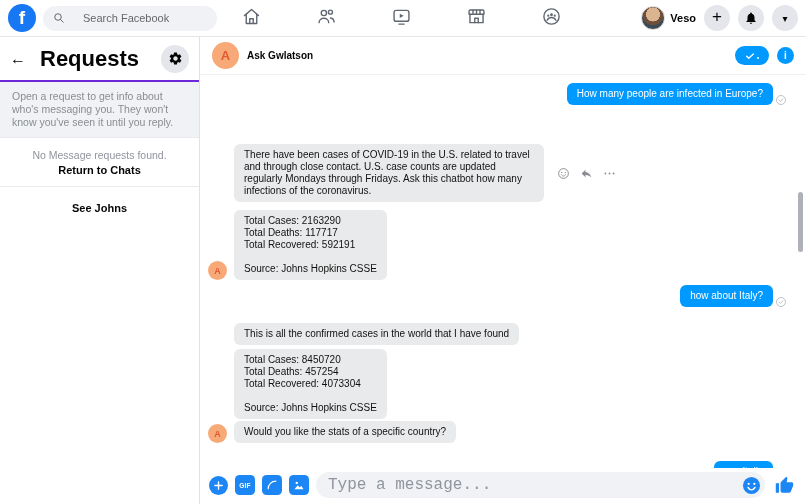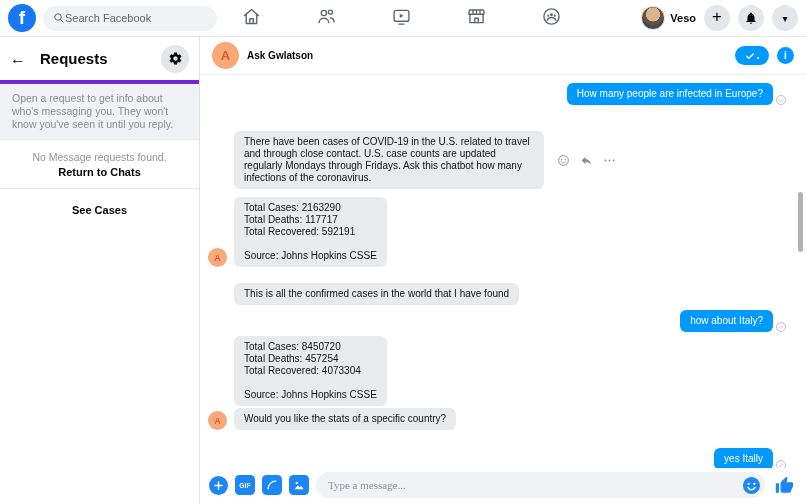--- a/index.html
+++ b/index.html
@@ -7,21 +7,21 @@
     font-family:"Liberation Sans", sans-serif; color:#050505; }
   button { font-family:inherit; cursor:pointer; }
 
   
   .topbar { height:37px; background:#fff; border-bottom:1px solid #E4E6EB;
     display:flex; align-items:center; position:relative; }
   .fb-logo { width:28px; height:28px; border-radius:50%; background:#1877F2;
     color:#fff; font-weight:bold; font-size:19px; display:flex; align-items:center;
     justify-content:center; margin-left:8px; flex-shrink:0; }
   .search-pill { margin-left:7px; width:174px; height:25px; background:#F0F2F5;
-    border-radius:13px; display:flex; align-items:center; gap:0; padding:0 10px;
+    border-radius:13px; display:flex; align-items:center; gap:18px; padding:0 10px;
     color:#65676B; font-size:11px; border:none; }
   .tb-center { position:absolute; left:238px; top:0; width:326px; height:36px;
     display:flex; align-items:center; justify-content:space-between; }
   .nav-btn { background:none; border:none; width:26px; height:26px;
     display:flex; align-items:center; justify-content:center; }
   .nav-btn svg { stroke:#606770; fill:none; stroke-width:1.6; stroke-linecap:round; stroke-linejoin:round; }
   .tb-right { position:absolute; right:8px; top:5px; display:flex; align-items:center; gap:8px;justify-content:center; }
   .profile-chip { display:flex; align-items:center; gap:5px; background:none; border:none;
     font-weight:bold; font-size:11px; color:#050505; }
   .profile-avatar { width:24px; height:24px; border-radius:50%;
@@ -30,24 +30,24 @@
   .circle-btn { width:26px; height:26px; border-radius:50%; background:#E4E6EB; border:none;
     display:flex; align-items:center; justify-content:center; font-size:16px; color:#050505; }
 
   
   .app { display:flex; height:467px; }
 
   
   .sidebar { width:200px; border-right:1px solid #E0E2E6; background:#fff; flex-shrink:0; }
   .sb-header { height:43px; display:flex; align-items:center; padding:0 10px; gap:8px; }
   .back-btn { background:none; border:none; font-size:16px; width:22px; color:#050505; text-align:left; }
-  .sb-title { flex:1; font-size:15px; font-weight:bold; }
+  .sb-title { flex:1; font-size:22px; font-weight:bold; }
   .gear-btn { width:28px; height:28px; border-radius:50%; background:#E4E6EB; border:none;
     display:flex; align-items:center; justify-content:center; }
-  .notice { background:#F0F2F5; border-top:4px solid #6d28d9; border-bottom:1px solid #E8EAEE;
+  .notice { background:#F0F2F5; border-top:2px solid #6d28d9; border-bottom:1px solid #E8EAEE;
     padding:8px 12px; font-size:10.5px; line-height:13px; color:#8A8D91; }
   .empty-block { text-align:center; padding-top:11px; }
   .empty-text { font-size:10.5px; color:#90949C; }
   .return-link { display:block; margin:3px auto 10px; background:none; border:none;
     font-size:11px; font-weight:bold; color:#050505; }
   .sb-divider { border-bottom:1px solid #E7E9ED; margin-top:7px; }
   .see-spam { display:block; margin:15px auto 0; background:none; border:none;
     font-size:11px; font-weight:bold; color:#050505; }
 
   
@@ -83,29 +83,29 @@
   .comp-btn { width:20px; height:20px; border:none; padding:0; background:none;
     display:flex; align-items:center; justify-content:center; flex-shrink:0; }
   .blue-sq { background:#1C86F4; border-radius:4.5px; width:20px; height:20px;
     display:flex; align-items:center; justify-content:center; }
   .plus-circ { background:#1C86F4; border-radius:50%; width:19px; height:19px;
     display:flex; align-items:center; justify-content:center; }
   .gif-label { color:#fff; font-size:6.5px; font-weight:bold; letter-spacing:.3px; }
   .msg-input { flex:1; height:26px; background:#F0F2F5; border-radius:13px;
     display:flex; align-items:center; padding:0 4px 0 12px; }
   .msg-input input { flex:1; border:none; background:transparent; outline:none;
-    font-size:11px; color:#050505; font-family:Liberation Serif, serif; }
+    font-size:16px; color:#050505; font-family:Liberation Mono, monospace; }
   .msg-input input::placeholder { color:#90949C; }
   .like-btn { width:24px; height:24px; border:none; background:none; padding:0;
     display:flex; align-items:center; justify-content:center; }
 
   .scroll-thumb { position:absolute; right:3px; top:155px; width:5px; height:60px;
     background:#AEB2B8; border-radius:3px; }
 
-  .mt26{margin-top:26px}.mt8{margin-top:8px}.mt5{margin-top:5px}
+  .mt26{margin-top:39px}.mt8{margin-top:8px}.mt5{margin-top:5px}
   .mt16{margin-top:16px}.mt4{margin-top:4px}.mt2{margin-top:2px}.mt6{margin-top:18px}
 </style>
 </head>
 <body>
 
 <header class="topbar">
   <div class="fb-logo">f</div>
   <button class="search-pill">
     <span style="display:flex">
       <svg width="12" height="12" viewBox="0 0 24 24">
@@ -194,21 +194,21 @@
             </svg>
           </span>
       </button>
     </div>
     <div class="notice">Open a request to get info about who's messaging you. They won't know you've seen it until you reply.</div>
     <div class="empty-block">
       <div class="empty-text">No Message requests found.</div>
       <button class="return-link">Return to Chats</button>
     </div>
     <div class="sb-divider"></div>
-    <button class="see-spam">See Cases</button>
+    <button class="see-spam">See Johns</button>
   </aside>
 
   <main class="chat">
     <div class="chat-header">
       <div class="chat-avatar">A</div>
       <div class="chat-title">Ask Gwlatson</div>
       <button class="check-pill">
         <span style="display:flex">
             <svg width="10" height="10" viewBox="0 0 24 24">
               <path d="M4 12.5l5 5L20 7" fill="none" stroke="#fff" stroke-width="3.2" stroke-linecap="round" stroke-linejoin="round"></path>
@@ -263,32 +263,32 @@
         <div class="avatar-col">
           <div class="msg-avatar">A</div>
         </div>
         <div class="bubble gray">Total Cases: 2163290
 Total Deaths: 117717
 Total Recovered: 592191
 
 Source: Johns Hopkins CSSE</div>
       </div>
 
-      <div class="mrow left mt16">
-        <div class="avatar-col"></div>
-        <div class="bubble gray">This is all the confirmed cases in the world that I have found</div>
-      </div>
-
       <div class="mrow right mt5">
         <div class="bubble blue">how about Italy?</div>
         <span class="sent-ind">
             <svg width="6" height="6" viewBox="0 0 24 24">
               <path d="M4 12.5l5 5L20 7" fill="none" stroke="#BEC2C9" stroke-width="4" stroke-linecap="round"></path>
             </svg>
           </span>
+      </div>
+
+      <div class="mrow left mt16">
+        <div class="avatar-col"></div>
+        <div class="bubble gray">This is all the confirmed cases in the world that I have found</div>
       </div>
 
       <div class="mrow left mt4">
         <div class="avatar-col"></div>
         <div class="bubble gray">Total Cases: 8450720
 Total Deaths: 457254
 Total Recovered: 4073304
 
 Source: Johns Hopkins CSSE</div>
       </div>

